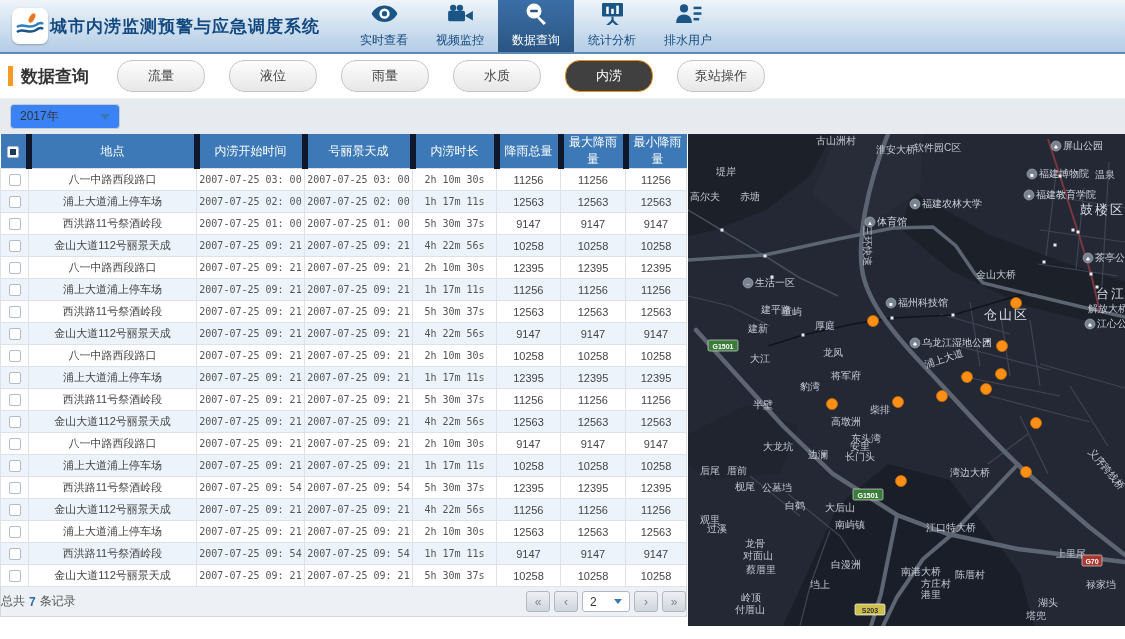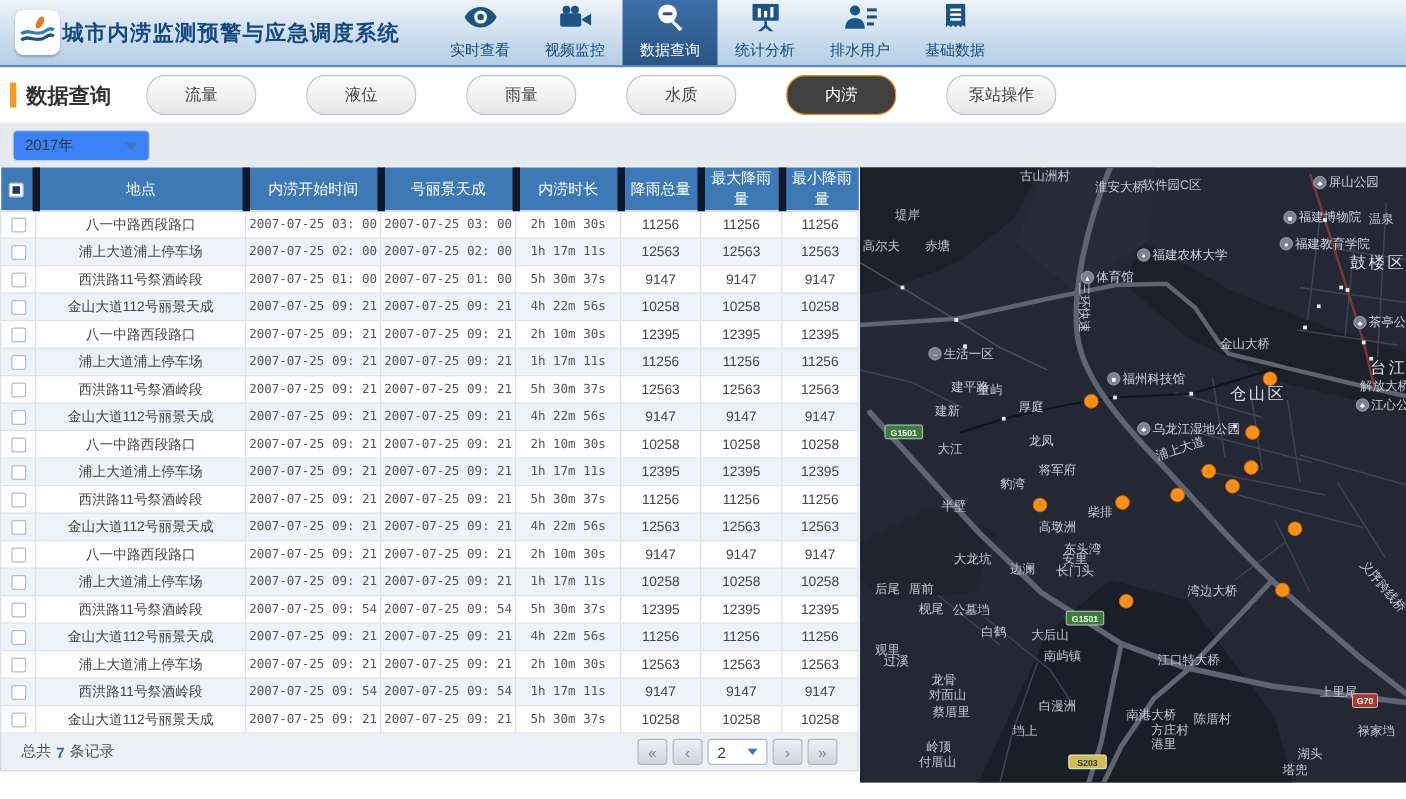--- a/index.html
+++ b/index.html
@@ -55,21 +55,21 @@
     border-right:6px solid #0f172a; }
   thead th:last-child { border-right:none; }
   tbody td { height:22px; text-align:center; border:1px solid #dde2e8; color:#444; overflow:hidden; white-space:nowrap; }
   tbody tr:nth-child(even) { background:#edf3fa; }
   td.mono { font-family:"DejaVu Sans Mono","Liberation Mono",monospace; font-size:10px; color:#555; }
   .cb { display:inline-block; width:12px; height:12px; border:1px solid #b4bcc6; border-radius:2px;
     background:#fff; vertical-align:middle; position:relative; cursor:pointer; }
   .cb.sel::after { content:""; position:absolute; left:2px; top:2px; width:6px; height:6px; background:#1e3a5f; }
 
   .table-footer { height:30px; background:#edf0f4; border:1px solid #d2d7dd; border-top:none;
-    display:flex; align-items:center; padding:0 16px; font-size:12px; color:#555; }
+    display:flex; align-items:center; padding:0 0; font-size:12px; color:#555; }
   .cnt { color:#2a6cb0; font-weight:bold; margin:0 4px; }
   .pager { margin-left:auto; display:flex; align-items:center; gap:4px; }
   .pg-btn { width:24px; height:21px; background:linear-gradient(#eef1f4,#cfd5dc);
     border:1px solid #b2b8c1; border-radius:3px; color:#7c8591; display:flex;
     align-items:center; justify-content:center; font-size:12px; cursor:pointer; }
   .pg-sel { width:48px; height:21px; background:#fff; border:1px solid #b2b8c1; border-radius:3px;
     display:flex; align-items:center; justify-content:space-between; padding:0 7px;
     font-size:12px; color:#333; cursor:pointer; }
   .pg-sel .caret { border-top-width:5px; border-left-width:4px; border-right-width:4px; }
 
@@ -137,36 +137,27 @@
       <div class="nav-item">
         <span><svg viewBox="0 0 24 18">
             <circle class="a" cx="8" cy="4" r="3.6"></circle>
             <path class="a" d="M1 17c0-5.2 3.1-7.6 7-7.6s7 2.4 7 7.6z"></path>
             <rect class="a" x="16.5" y="2.5" width="7" height="2.2"></rect>
             <rect class="a" x="16.5" y="7.5" width="7" height="2.2"></rect>
             <rect class="a" x="16.5" y="12.5" width="5" height="2.2"></rect>
           </svg></span>
         <span>排水用户</span>
       </div>
-      <div class="nav-item">
-        <span><svg viewBox="0 0 24 20">
-            <path class="a" d="M5 0h14v17l-1.7-1.5L15.6 17l-1.8-1.5L12 17l-1.8-1.5L8.4 17 6.7 15.5 5 17z"></path>
-            <rect class="b" x="8" y="3.5" width="8" height="1.8"></rect>
-            <rect class="b" x="8" y="7" width="8" height="1.8"></rect>
-            <rect class="b" x="8" y="10.5" width="8" height="1.8"></rect>
-          </svg></span>
-        <span>基础数据</span>
-      </div>
     </nav>
 </header>
 
 <div class="section-bar">
   <span class="accent"></span>
   <span class="sec-title">数据查询</span>
-  <div id="filter-tabs" style="display:flex;gap:16px;">
+  <div id="filter-tabs" style="display:flex;">
       <div class="pill">流量</div>
       <div class="pill">液位</div>
       <div class="pill">雨量</div>
       <div class="pill">水质</div>
       <div class="pill active">内涝</div>
       <div class="pill">泵站操作</div>
     </div>
 </div>
 
 <div class="toolbar">

